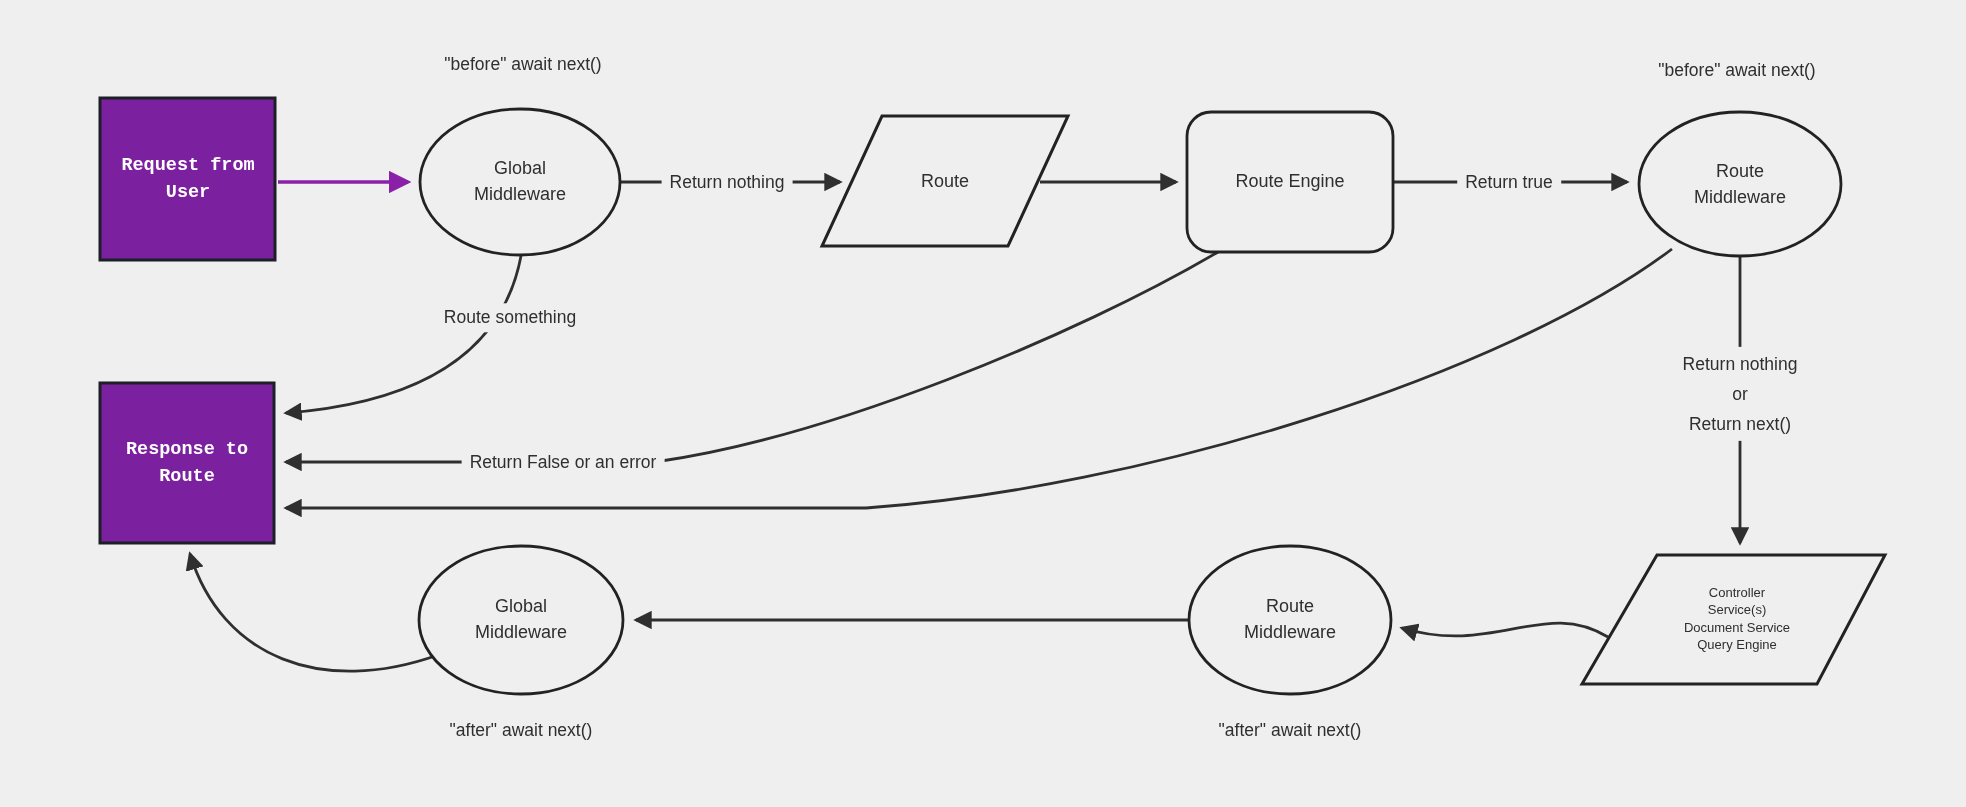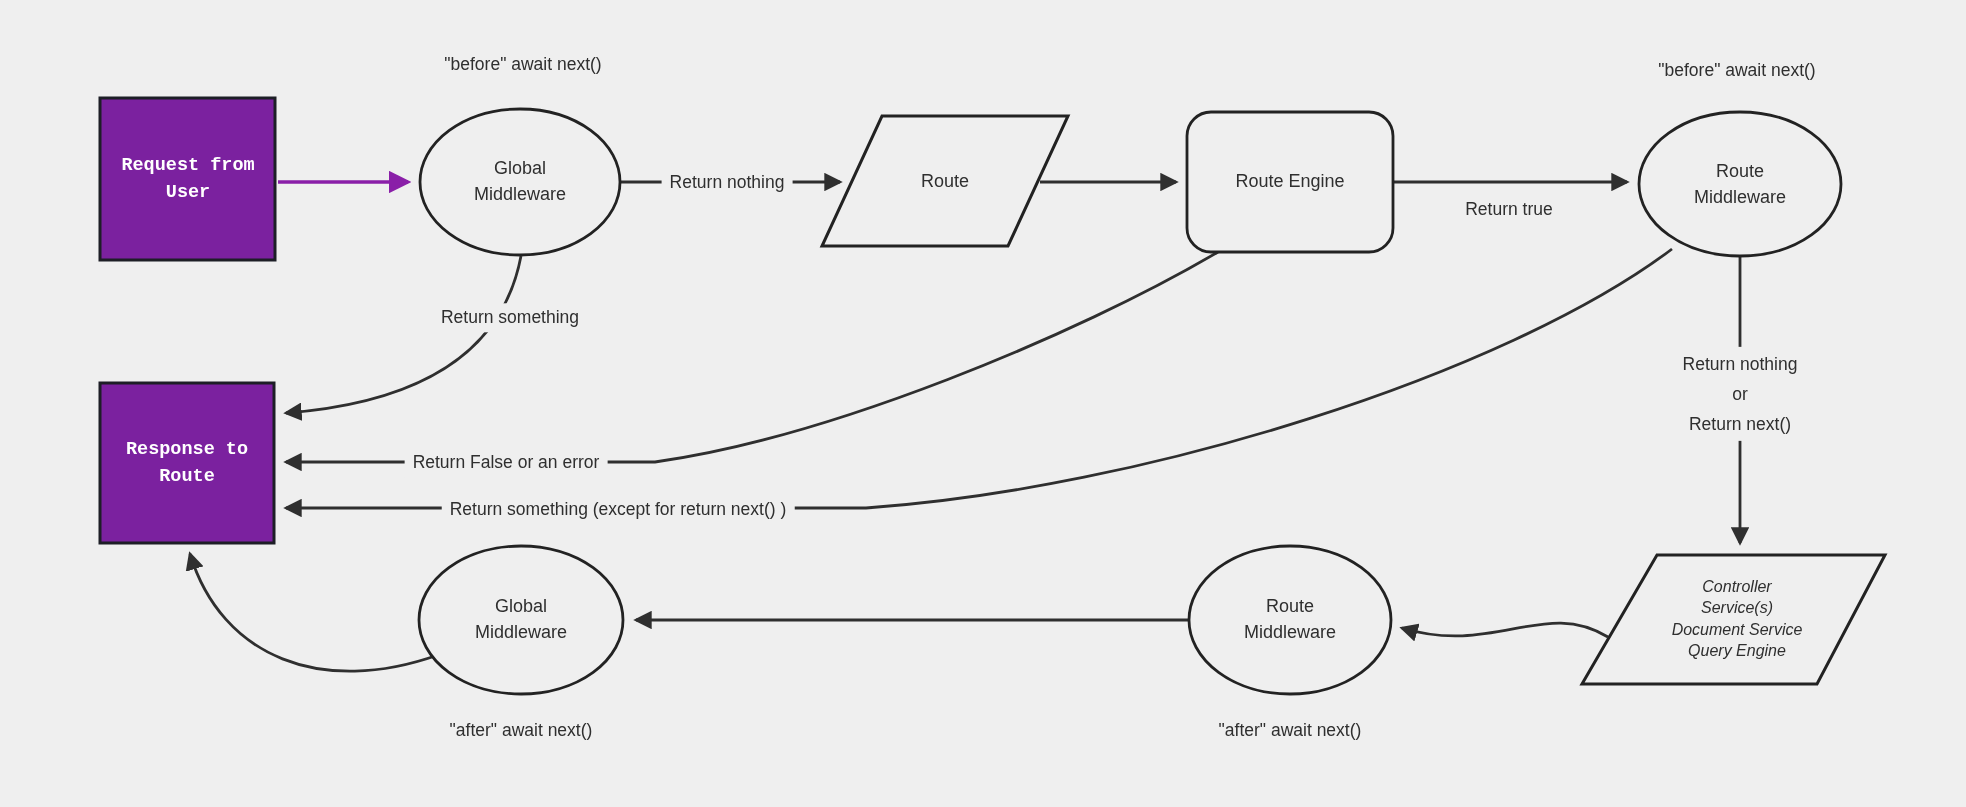--- a/index.html
+++ b/index.html
@@ -27,32 +27,32 @@
   .lbl.bg{background:var(--bg);padding:2px 8px;}
   .node-lbl{font-size:18px;line-height:1.42;}
   .white-lbl{color:var(--white-text);font-weight:700;font-size:18.5px;line-height:1.45;font-family:Liberation Mono, monospace;}
 
   
   .np-request{left:188px;top:180px;}
   .np-global-top{left:520px;top:182px;}
   .np-route{left:945px;top:182px;}
   .np-policy{left:1290px;top:182px;}
   .np-rmw-top{left:1740px;top:185px;}
-  .np-controller{left:1737px;top:619px;font-size:16px;line-height:1.33;font-style:italic;}
+  .np-controller{left:1737px;top:619px;font-size:13px;line-height:1.33;}
   .np-rmw-bottom{left:1290px;top:620px;}
   .np-global-bottom{left:521px;top:620px;}
   .np-response{left:187px;top:464px;}
 
   
   .lp-before-left{left:523px;top:65px;}
   .lp-before-right{left:1737px;top:71px;}
   .lp-return-nothing-top{left:727px;top:183px;}
-  .lp-return-true{left:1509px;top:183px;margin-top:27px;}
+  .lp-return-true{left:1509px;top:183px;}
   .lp-return-something{left:510px;top:318px;}
-  .lp-return-false{left:506px;top:463px;}
+  .lp-return-false{left:563px;top:463px;}
   .lp-return-except{left:618px;top:510px;}
   .lp-return-nothing-or{left:1740px;top:394px;line-height:1.72;}
   .lp-after-left{left:521px;top:731px;}
   .lp-after-right{left:1290px;top:731px;}
 </style>
 </head>
 <body>
 
 <div class="diagram">
 
@@ -105,22 +105,21 @@
 Middleware</div>
   <div class="lbl node-lbl np-global-bottom">Global
 Middleware</div>
   <div class="lbl white-lbl np-response">Response to
 Route</div>
 
   <div class="lbl lp-before-left">"before" await next()</div>
   <div class="lbl lp-before-right">"before" await next()</div>
   <div class="lbl bg lp-return-nothing-top">Return nothing</div>
   <div class="lbl bg lp-return-true">Return true</div>
-  <div class="lbl bg lp-return-something">Return something</div>
+  <div class="lbl bg lp-return-something">Route something</div>
   <div class="lbl bg lp-return-false">Return False or an error</div>
-  <div class="lbl bg lp-return-except">Return something (except for return next() )</div>
   <div class="lbl bg lp-return-nothing-or">Return nothing
 or
 Return next()</div>
   <div class="lbl lp-after-left">"after" await next()</div>
   <div class="lbl lp-after-right">"after" await next()</div>
 
 </div>
 
 </body></html>

